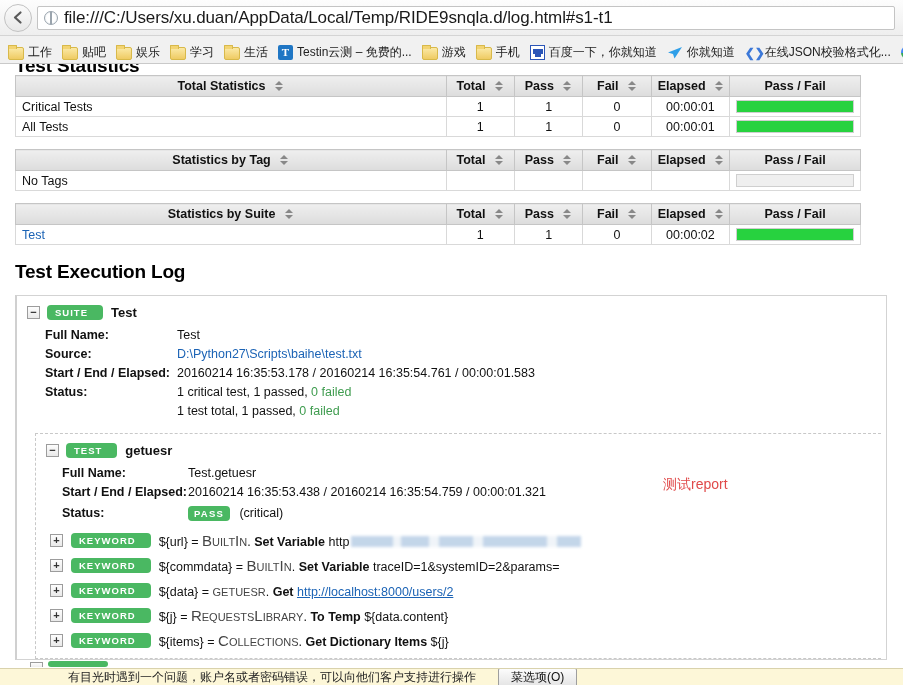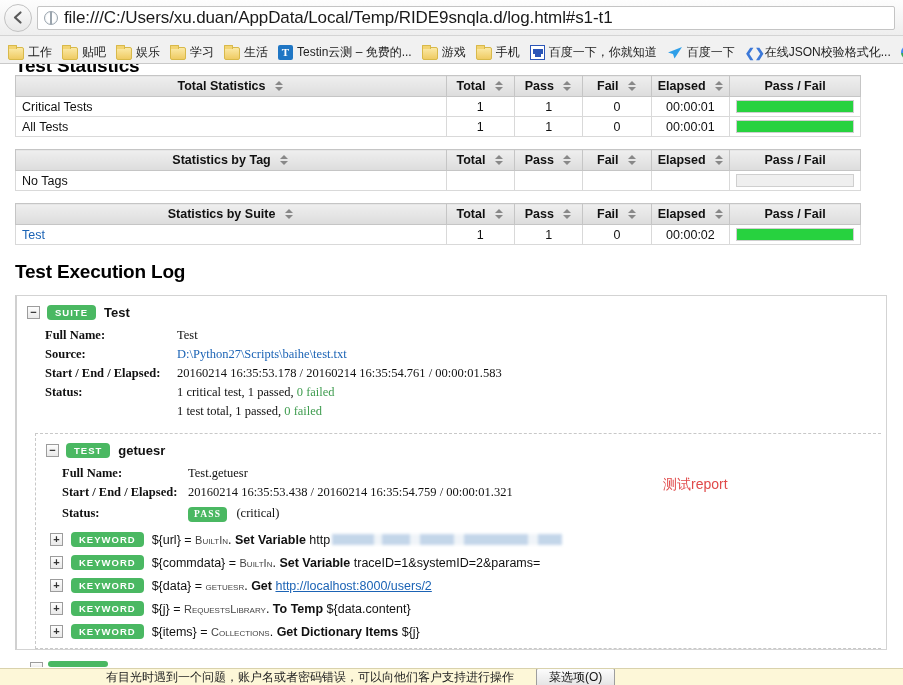--- a/index.html
+++ b/index.html
@@ -279,35 +279,35 @@
     font-weight: bold;
   }
   .badge {
     display: inline-block;
     background: #4ab862;
     color: #ffffff;
     font-size: 9.5px;
     font-weight: bold;
     letter-spacing: 1px;
     border-radius: 4px;
-    padding: 2px 8px 2px 8px;
+    padding: 2px 15px 2px 8px;
     line-height: 11px;
     flex: 0 0 auto;
     text-align: center;
   }
   .badge.pass { letter-spacing: 1.2px; padding: 2px 6px; }
   .item-name {
     font-size: 13px;
     font-weight: bold;
     color: #111;
     margin-left: 8px;
   }
 
   .meta-table { margin: 0 0 0 28px; font-size: 12.5px; }
-  .meta-row { display: flex; align-items: flex-start; line-height: 19px; font-family: Liberation Serif, serif; }
+  .meta-row { display: flex; align-items: flex-start; line-height: 19px; }
   .meta-label {
     width: 132px;
     flex: 0 0 132px;
     font-weight: bold;
     color: #111;
     font-size: 12.5px;
   }
   .meta-value { color: #111; font-size: 12.5px; }
   .green-text { color: #3f9c4f; }
 
@@ -332,21 +332,21 @@
     white-space: nowrap;
   }
   .kw-row .expander { margin-right: 8px; }
   .kw-text {
     margin-left: 8px;
     color: #111;
     font-size: 12.5px;
   }
   .kw-var { color: #111; }
   .kw-lib {
-    font-size: 11px;
+    font-size: 15px;
     color: #444;
     font-variant: small-caps;
   }
   .kw-name { font-weight: bold; color: #111; }
   .kw-arg { color: #111; }
   .kw-url { color: #1b63b5; }
 
   
   .redacted {
     display: inline-block;
@@ -381,21 +381,21 @@
   #infobar {
     position: absolute;
     left: 0; bottom: 0;
     width: 903px;
     height: 17px;
     background: #fdf7d8;
     border-top: 1px solid #d9d2ac;
     overflow: hidden;
     display: flex;
     align-items: center;
-    padding-left: 106px;
+    padding-left: 68px;
     font-size: 12px;
     color: #222;
     white-space: nowrap;
   }
   #infobar-text { flex: 0 0 auto; }
   #infobar-btn {
     margin-left: 22px;
     flex: 0 0 auto;
     height: 19px;
     border: 1px solid #9e9e9e;
@@ -479,21 +479,21 @@
       <div class="bm">
         <span class="ico ico-baidu"></span>
         <span class="bm-label">百度一下，你就知道</span>
       </div>
       <div class="bm">
         <span class="ico ico-amap">
           <svg width="16" height="16" viewBox="0 0 16 16">
               <path d="M1 7.5 L15 2 L7.5 13.5 L6 9 Z" fill="#2f9fe8"></path>
             </svg>
         </span>
-        <span class="bm-label">百度一下</span>
+        <span class="bm-label">你就知道</span>
       </div>
       <div class="bm">
         <span class="ico ico-json">❮❯</span>
         <span class="bm-label">在线JSON校验格式化...</span>
       </div>
       <div class="bm">
         <span class="ico ico-google"></span>
         <span class="bm-label"></span>
       </div>
 

